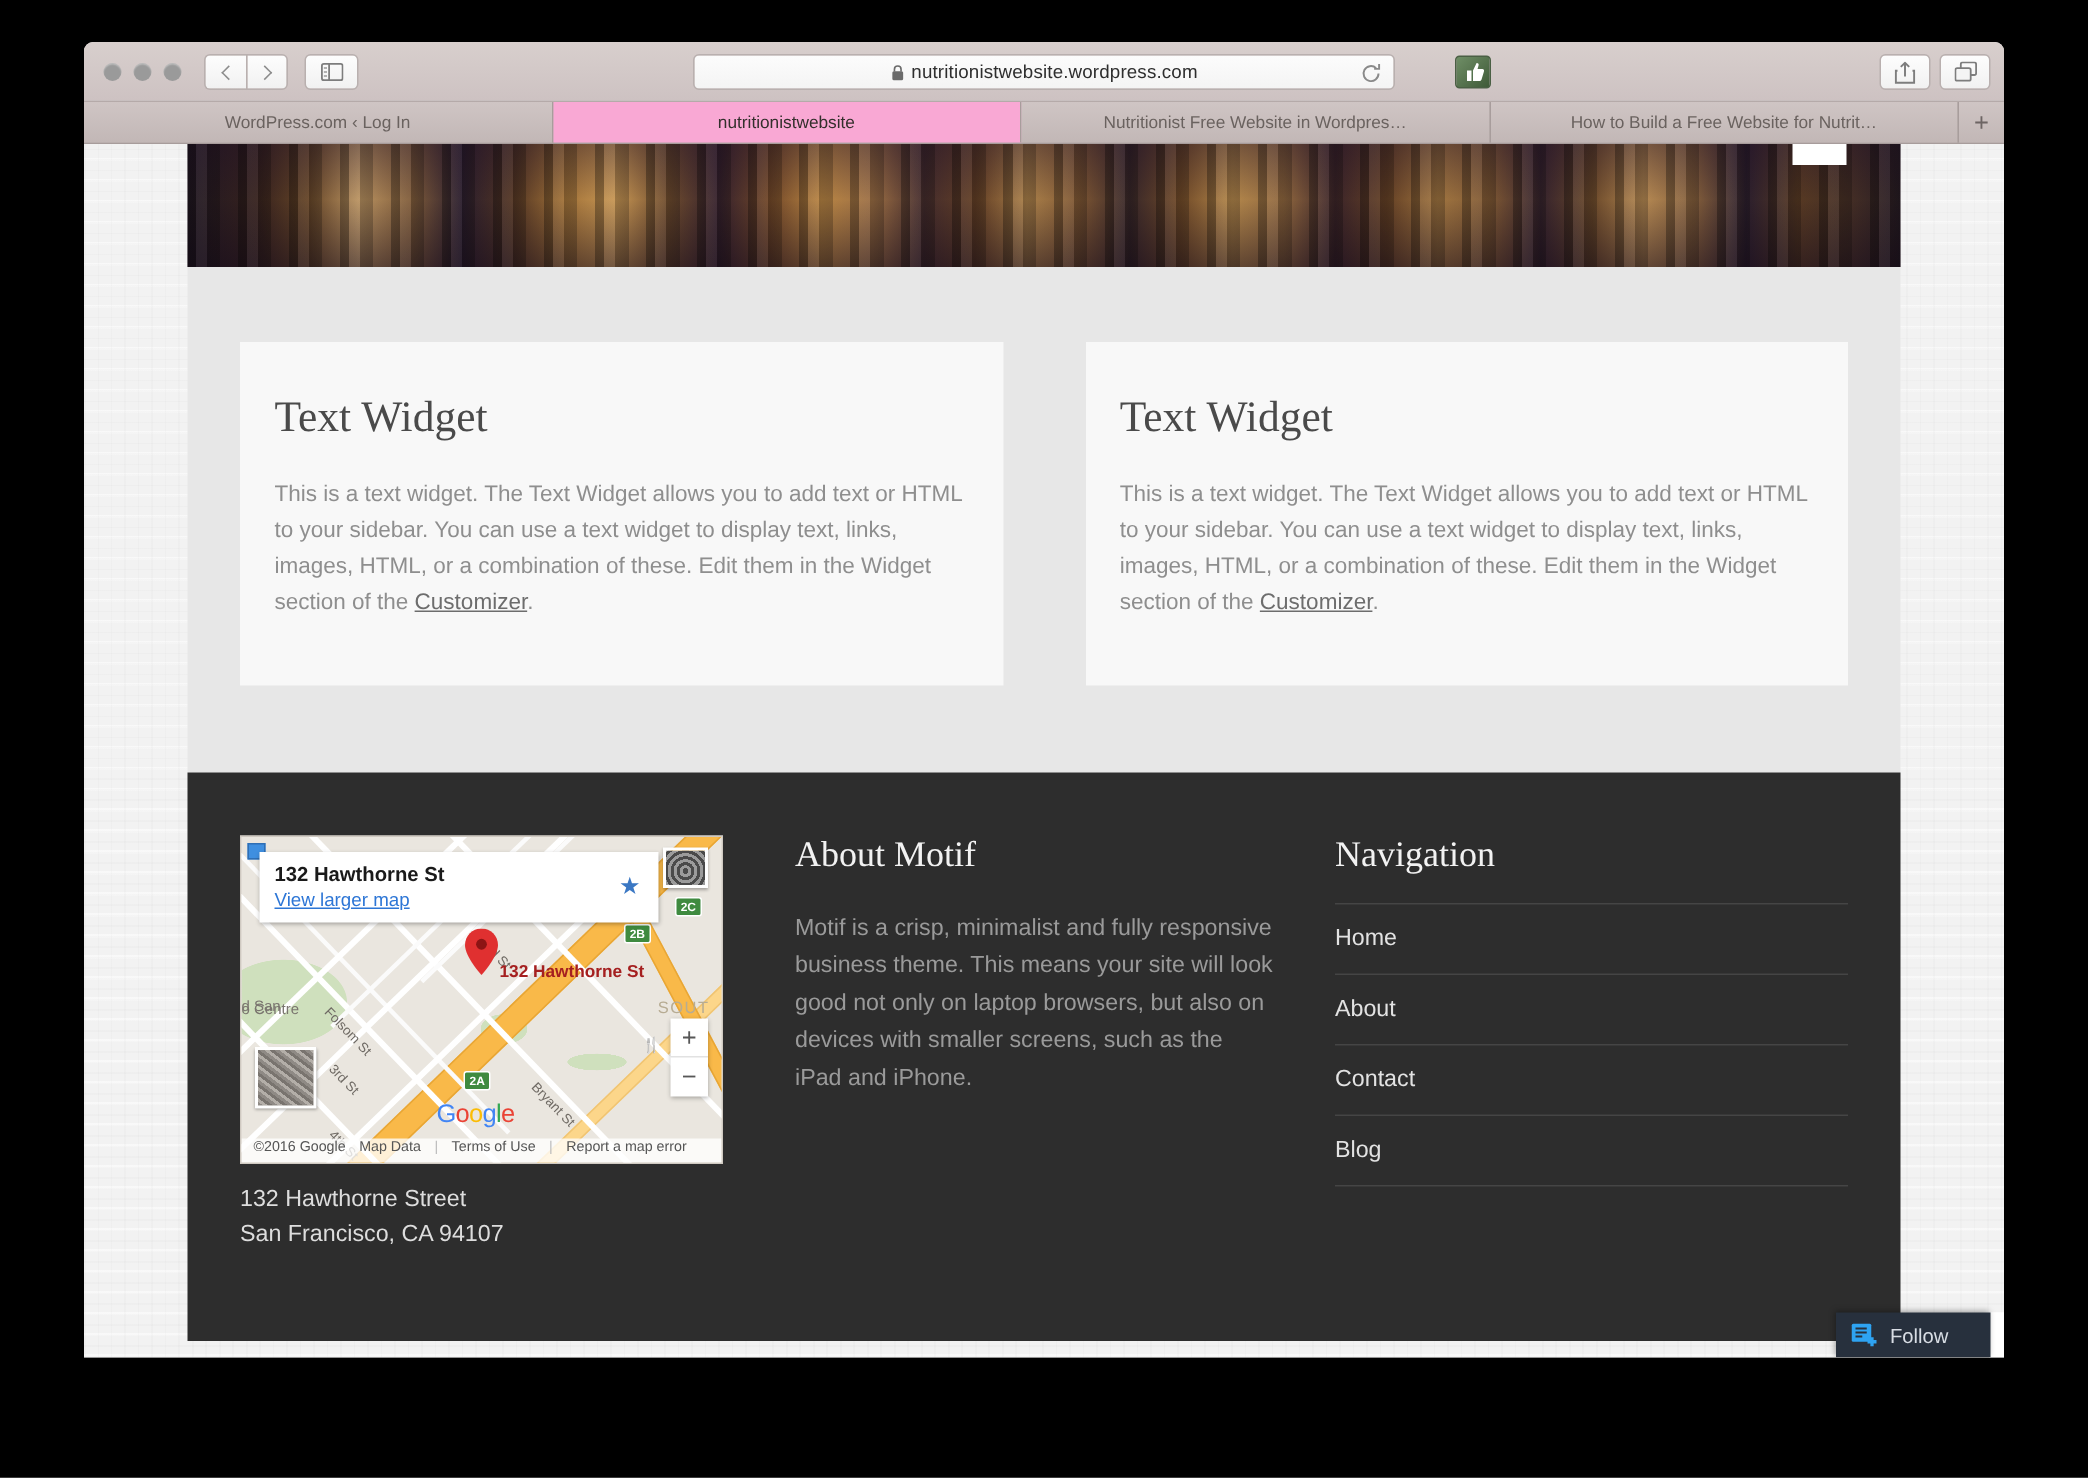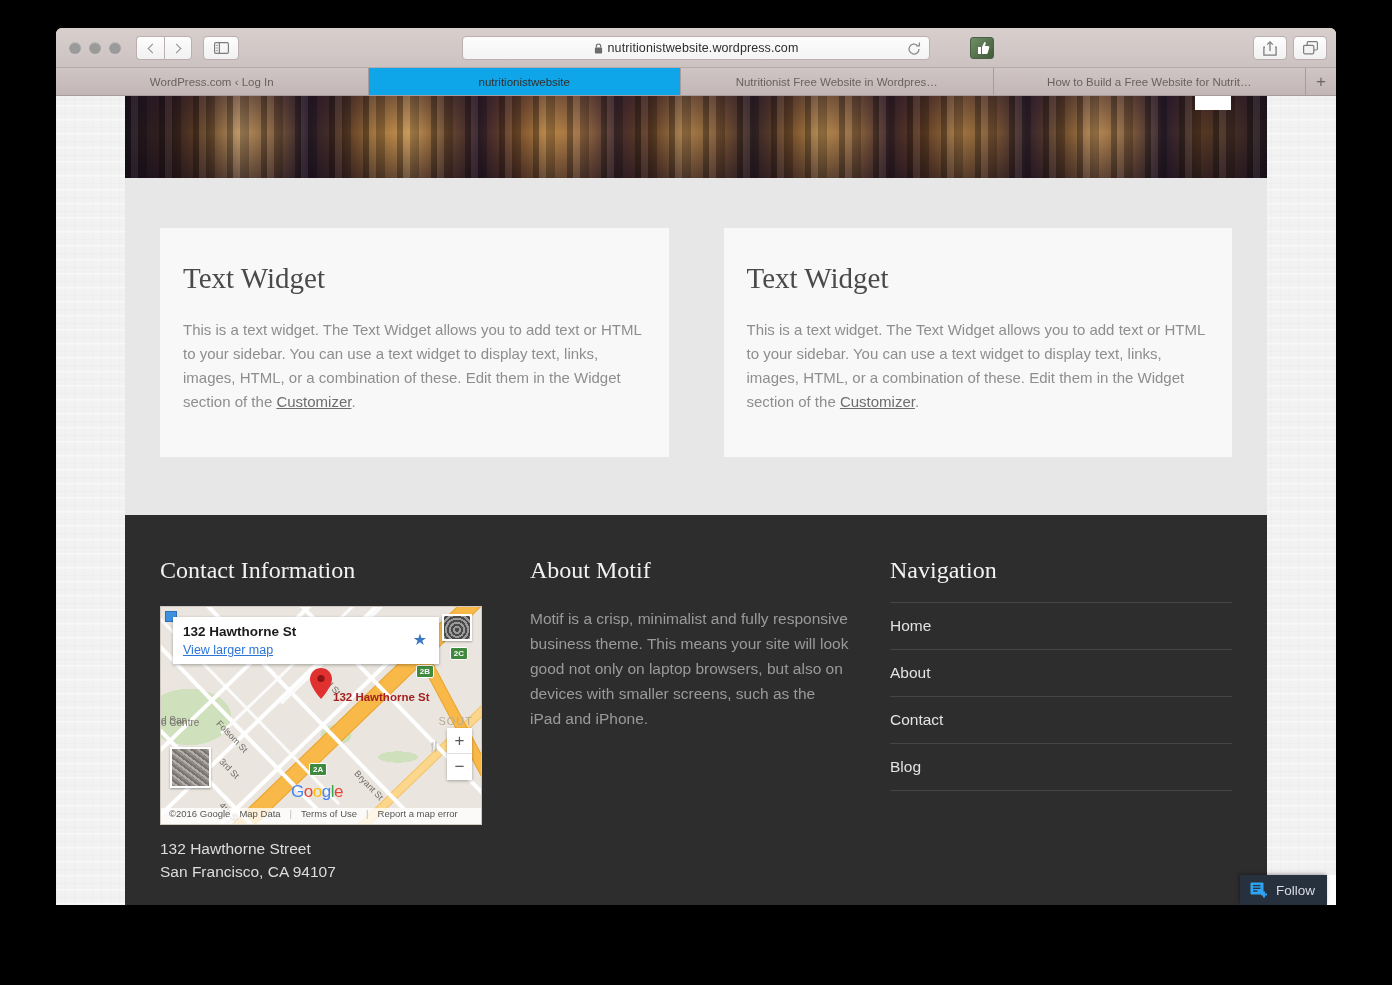--- a/index.html
+++ b/index.html
@@ -74,21 +74,21 @@
     border-bottom: 1px solid #a79c9b;
   }
   .tab {
     flex: 1 1 0; min-width: 0;
     display: flex; align-items: center; justify-content: center;
     font-size: 11.5px; color: #4b4441;
     background: linear-gradient(to bottom,#cfc5c4,#c2b7b6);
     border-right: 1px solid #a89d9c;
     padding: 0 10px; white-space: nowrap; overflow: hidden;
   }
-  .tab.active { background: #0ea5e9; color: #332f2c; }
+  .tab.active { background: #f9a8d4; color: #332f2c; }
   .tab.dim { color: #6a625f; }
   #new-tab-button {
     width: 30px; display: flex; align-items: center; justify-content: center;
     background: linear-gradient(to bottom,#cfc5c4,#c2b7b6);
     color: #6d6564; font-size: 17px; font-weight: 300;
   }
 
   
   #page-viewport {
     position: relative; height: 809px; overflow: hidden;
@@ -257,21 +257,21 @@
   .street-label {
     position: absolute; font-size: 9px; color: #6f6a64; white-space: nowrap;
     transform-origin: left center;
   }
   .place-label { position: absolute; font-size: 10px; color: #7a756f; white-space: nowrap; }
 
   
   #follow-button {
     position: absolute; right: 9px; bottom: 0; height: 30px;
     background: #27303d; display: flex; align-items: center; gap: 7px;
-    padding: 0 12px 0 10px; box-shadow: -1px -1px 4px rgba(0,0,0,.35);
+    padding: 0 28px 0 10px; box-shadow: -1px -1px 4px rgba(0,0,0,.35);
     z-index: 40;
   }
   #follow-label { color: #d8dde4; font-size: 13.5px; }
   #follow-white-edge {
     position: absolute; right: 0; bottom: 0; width: 10px; height: 30px;
     background: #fff; z-index: 39;
   }
 </style>
 </head>
 <body>
@@ -366,21 +366,20 @@
         </div>
         <div class="widget-card">
           <h3 class="widget-title">Text Widget</h3>
           <p class="widget-body"><span>This is a text widget. The Text Widget allows you to add text or HTML to your sidebar. You can use a text widget to display text, links, images, HTML, or a combination of these. Edit them in the Widget section of the </span><a href="#" class="cust-link">Customizer</a><span>.</span></p>
         </div>
       </div>
 
       <div id="footer">
 
         <div class="footer-col col-contact">
-          <h3 class="footer-title">Contact Information</h3>
 
           <div id="map-widget">
             <div id="map-base"></div>
 
             <div class="fw" id="fw1"></div>
             <div class="fw" id="fw2"></div>
             <div class="fw" id="fw3"></div>
 
             <div class="rd" style="left:-20px;top:18px;width:330px;height:4px;transform:rotate(46deg);"></div>
             <div class="rd" style="left:40px;top:-10px;width:330px;height:4px;transform:rotate(46deg);"></div>

